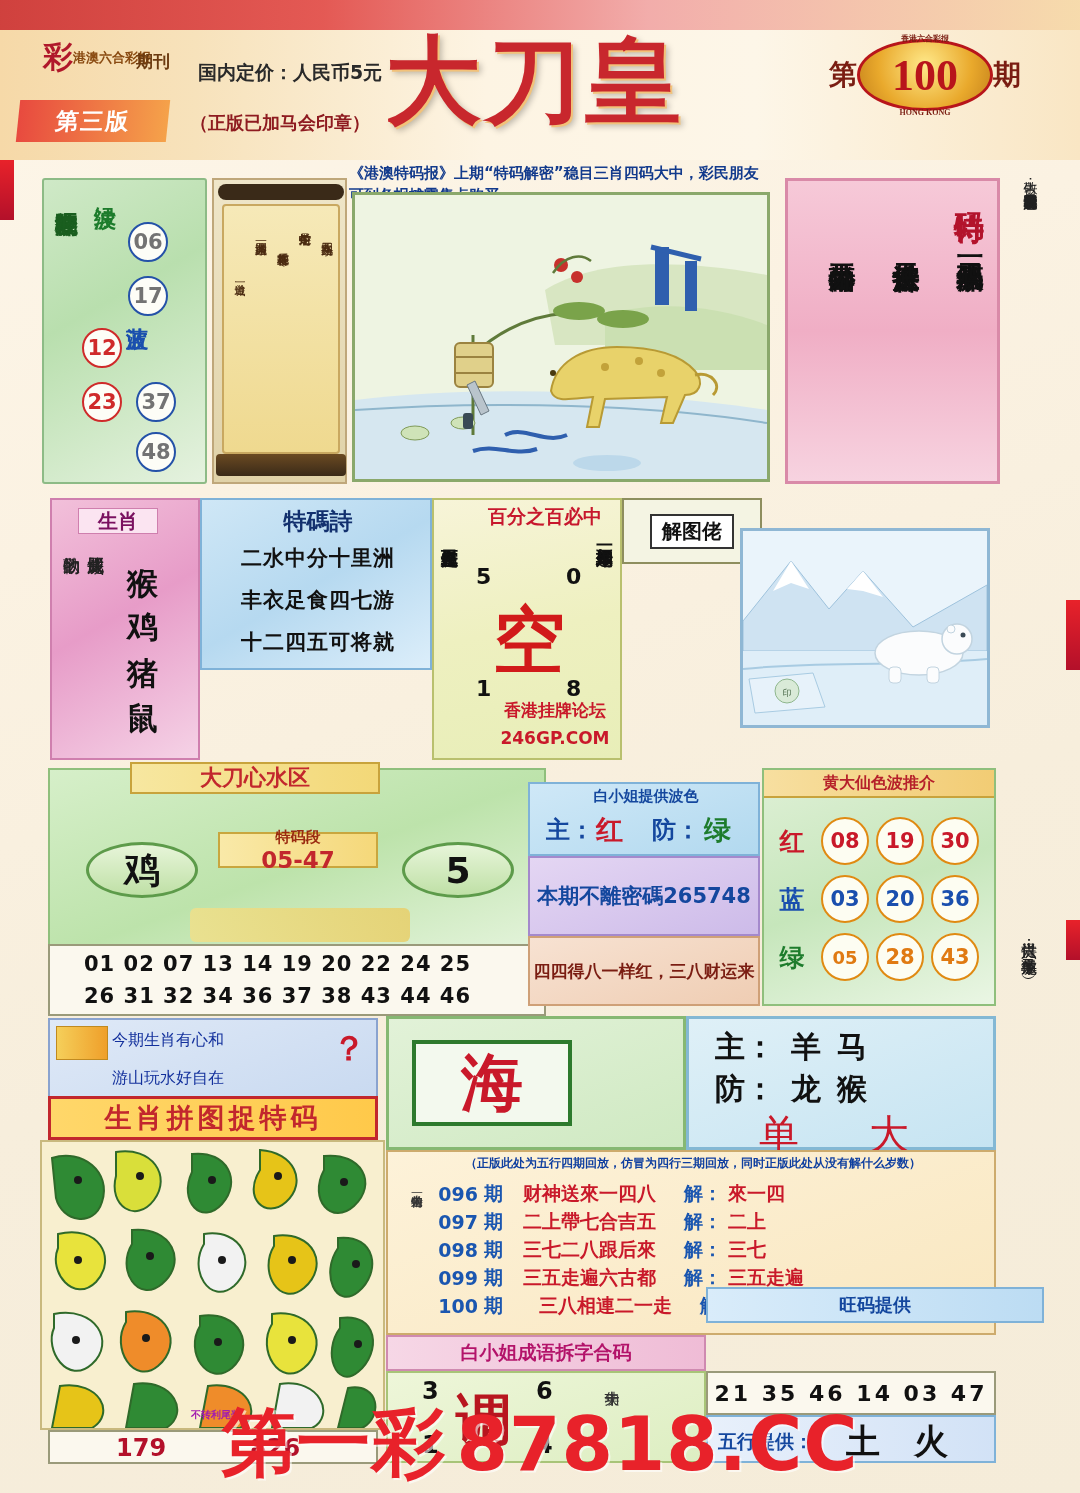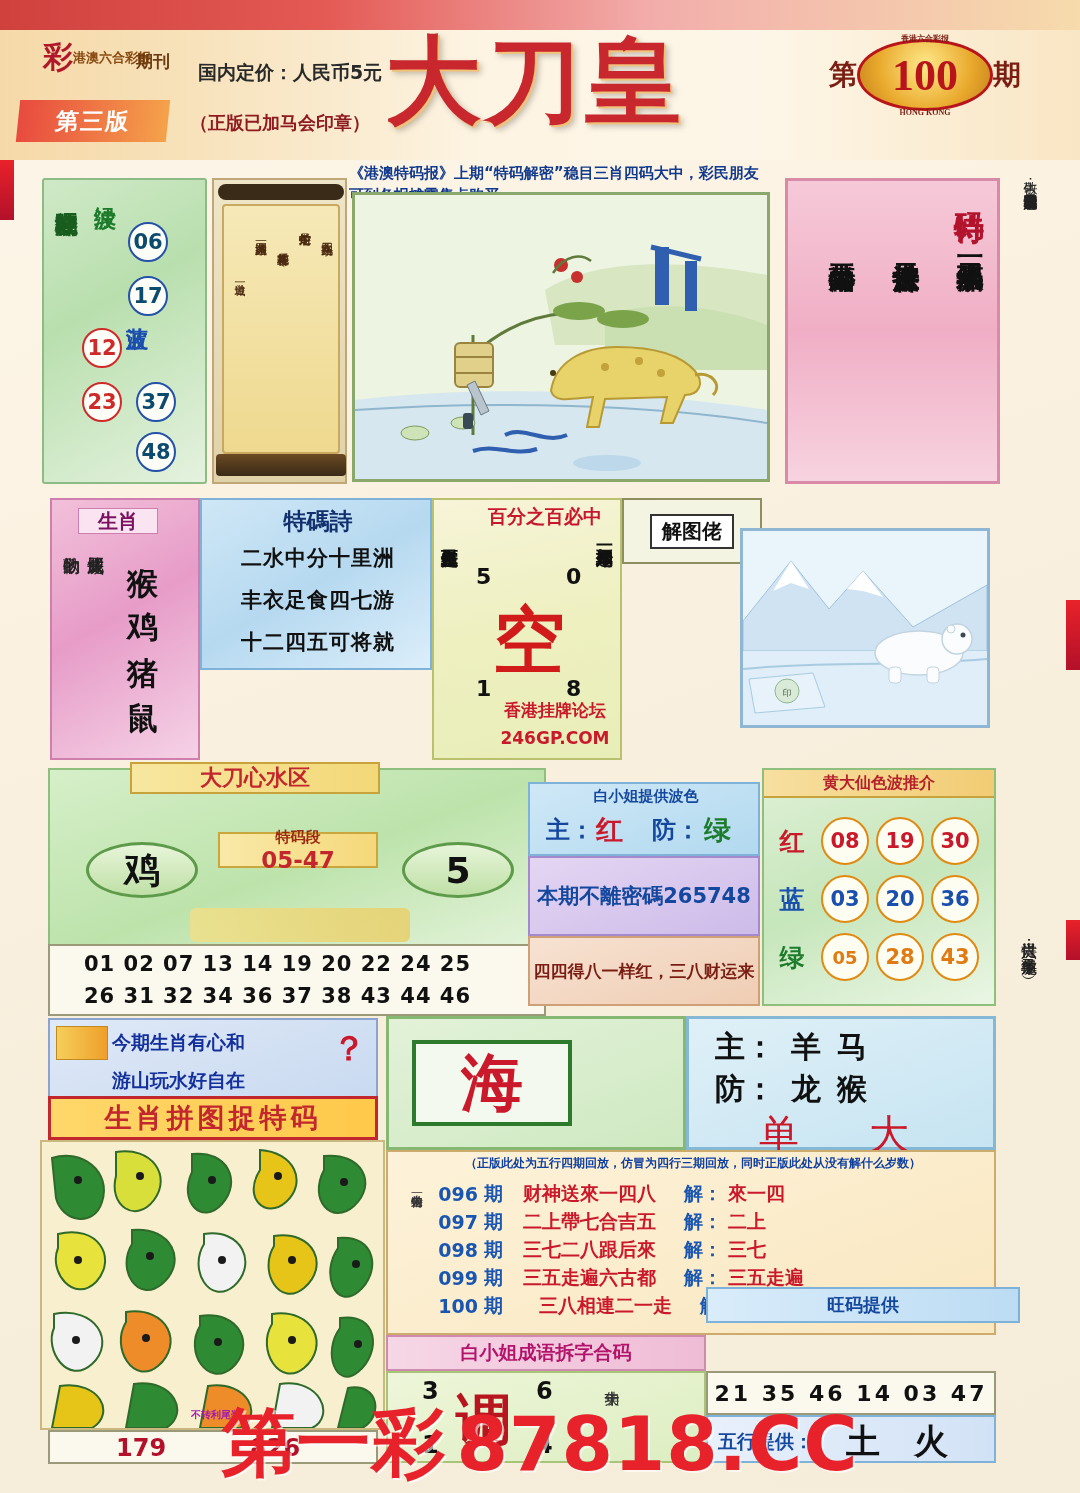--- a/index.html
+++ b/index.html
@@ -39,21 +39,21 @@
       font-weight:bold;text-align:left;padding:2px 4px;}
 
   
   #p-left{left:42px;top:178px;width:165px;height:306px;
       background:linear-gradient(150deg,#cfe9c7,#b9dfae 40%,#e5f2df 100%);
       border:2px solid #8dbb86;border-radius:3px;}
   .numcirc{width:40px;height:40px;border:2px solid #2e6fae;border-radius:50%;
       display:flex;align-items:center;justify-content:center;font-size:21px;font-weight:bold;
       background:#fdfdf7;}
   .numcirc.red{border-color:#cf2a2a;color:#cf2a2a;}
-  .numcirc.blue{border-color:#2452a8;color:#0c4a6e;}
+  .numcirc.blue{border-color:#2452a8;color:#737373;}
 
   
   #p-scroll{left:212px;top:178px;width:135px;height:306px;
       background:linear-gradient(180deg,#efe6c9,#e0d2a8);border:2px solid #bfa77a;}
   #scroll-inner{left:8px;top:24px;width:118px;height:250px;
       background:linear-gradient(180deg,#f6e9b8,#efd98f);border:2px solid #c9a860;border-radius:4px;}
   .poemcol{font-size:12px;color:#4a2a10;line-height:14px;}
 
   
   #p-pic{left:352px;top:192px;width:418px;height:290px;
@@ -123,21 +123,21 @@
   #p-huang{left:762px;top:768px;width:234px;height:238px;
       background:linear-gradient(160deg,#dff0d6,#c6e6bb 50%,#eaf6e4);border:2px solid #8fbf7c;}
   #huang-hd{height:26px;background:linear-gradient(90deg,#f7dfa0,#f2cc74);border-bottom:2px solid #c8a33c;
       color:#b6202a;font-size:16px;font-weight:bold;}
   .hrow{display:flex;align-items:center;gap:7px;padding:5px 6px;}
   .hlbl{font-size:25px;font-weight:bold;}
 
   
   #p-shen{left:48px;top:1018px;width:330px;height:88px;
       background:linear-gradient(160deg,#dfe9f7,#c8d9f0);border:2px solid #8aa3cf;}
-  #p-shen .l{font-size:19px;color:#13309c;font-weight:bold;}
+  #p-shen .l{font-size:16px;color:#13309c;font-weight:normal;}
   #p-puzzle-ttl{left:48px;top:1096px;width:330px;height:44px;
       background:linear-gradient(90deg,#ffd76a,#ffc94a);border:3px solid #c2272d;}
   #p-puzzle-ttl span{font-size:27px;color:#c2272d;font-weight:bold;letter-spacing:4px;}
   #p-puzzle{left:40px;top:1140px;width:345px;height:290px;
       background:linear-gradient(160deg,#fdf6d8,#f8eec0);border:2px solid #c9b97e;overflow:hidden;}
 
   
   #p-hai{left:386px;top:1016px;width:300px;height:134px;
       background:linear-gradient(160deg,#e2f2d8,#cfe9c2);border:3px solid #86b873;}
   #hai-box{left:412px;top:1040px;width:160px;height:86px;border:4px solid #2d7a2d;background:#f3f9ee;}
@@ -157,21 +157,21 @@
   .hist-row .jie{color:#1a56b0;}
   #hist-left{left:390px;top:1178px;width:34px;font-size:12px;color:#333;line-height:14px;}
 
   
   #p-cheng{left:386px;top:1335px;width:320px;height:36px;
       background:linear-gradient(90deg,#f6d7e6,#efbcd6);border:2px solid #cf8ab0;
       color:#b3136a;font-size:19px;font-weight:bold;}
   #p-diao{left:386px;top:1371px;width:320px;height:92px;
       background:linear-gradient(160deg,#eef6d9,#ddeec2);border:2px solid #a8c478;}
   #diao-big{font-size:56px;color:#b8161f;font-weight:bold;font-family:"DejaVu Serif",serif;}
-  #p-wang{left:706px;top:1287px;width:314px;height:36px;
+  #p-wang{left:706px;top:1287px;width:338px;height:36px;
       background:linear-gradient(90deg,#d9ecfa,#bcdcf3);border:2px solid #7fb2d8;
       color:#14479e;font-size:18px;font-weight:bold;}
   #p-wangnum{left:706px;top:1371px;width:290px;height:44px;background:#fbf8ee;border:2px solid #9a9a7a;
       font-size:22px;color:#111;font-weight:bold;letter-spacing:3px;}
   #p-wuxing{left:706px;top:1415px;width:290px;height:48px;
       background:linear-gradient(90deg,#e8f0fb,#d2e2f6);border:2px solid #7fb2d8;}
   #p-wuxing .l{font-size:19px;color:#14479e;font-weight:bold;}
   #p-wuxing .v{font-size:34px;color:#111;font-weight:bold;}
 
   #p-179{left:48px;top:1430px;width:330px;height:34px;background:#fbf8ee;border:2px solid #9a9a7a;}

